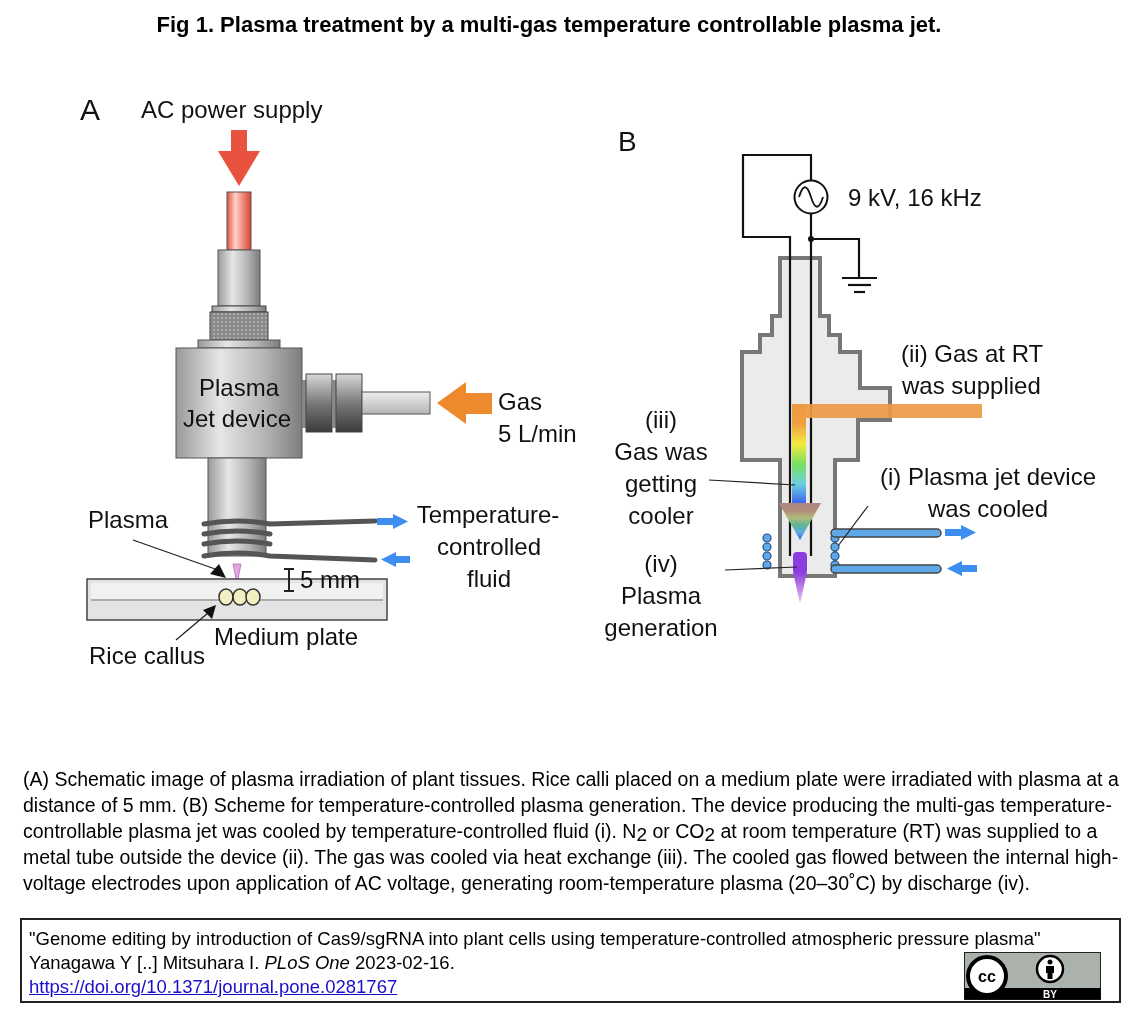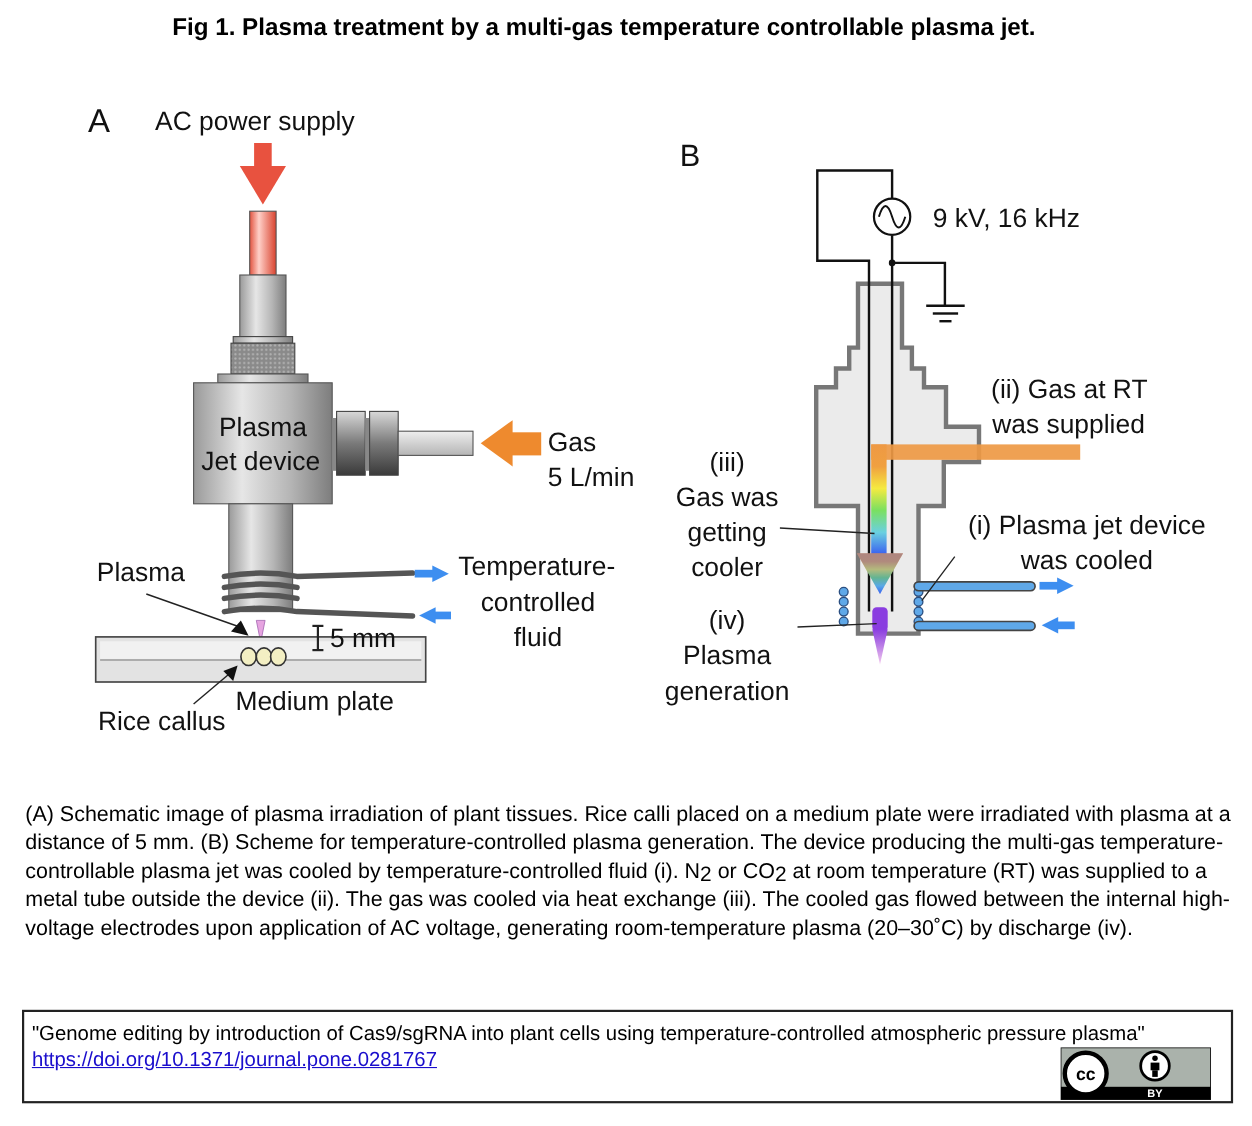--- a/index.html
+++ b/index.html
@@ -2,21 +2,21 @@
 <html><head>
 <meta charset="utf-8">
 <style>
   html, body { margin: 0; padding: 0; background: #ffffff; }
   body { width: 1138px; height: 1024px; position: relative; overflow: hidden;
          font-family: "Liberation Sans", sans-serif; color: #000; }
   .fig-title { position: absolute; left: 0; top: 12px; width: 1098px; text-align: center;
                font-weight: bold; font-size: 22px; }
   svg.fig { position: absolute; left: 0; top: 60px; }
   svg.fig text { font-family: "Liberation Sans", sans-serif; fill: #111; }
-  .caption { position: absolute; left: 23px; top: 727px; width: 1100px; font-size: 19.5px; line-height: 26px; }
+  .caption { position: absolute; left: 23px; top: 766px; width: 1100px; font-size: 19.5px; line-height: 26px; }
   .caption sub { font-size: 19px; vertical-align: -3px; line-height: 0; }
   .ref-box { position: absolute; left: 20px; top: 918px; width: 1101px; height: 85px;
              border: 2px solid #222; box-sizing: border-box; font-size: 18.5px; line-height: 24px;
              padding: 7px 0 0 7px; }
   .ref-box .line { white-space: nowrap; }
   .ref-box a { color: #1a0dcc; text-decoration: underline; }
   .cc-badge { position: absolute; right: 18px; top: 32px; width: 137px; height: 48px; }
 </style>
 </head>
 <body>
@@ -210,20 +210,21 @@
     <text x="661" y="604" font-size="24" text-anchor="middle">Plasma</text>
     <text x="661" y="636" font-size="24" text-anchor="middle">generation</text>
     <line x1="725" y1="570" x2="797" y2="567" stroke="#222" stroke-width="1.2"></line>
   </g>
 </svg>
 
 <div class="caption"><span>(A) Schematic image of plasma irradiation of plant tissues. Rice calli placed on a medium plate were irradiated with plasma at a distance of 5 mm. (B) Scheme for temperature-controlled plasma generation. The device producing the multi-gas temperature-controllable plasma jet was cooled by temperature-controlled fluid (i). N</span><sub>2</sub><span> or CO</span><sub>2</sub><span> at room temperature (RT) was supplied to a metal tube outside the device (ii). The gas was cooled via heat exchange (iii). The cooled gas flowed between the internal high- voltage electrodes upon application of AC voltage, generating room-temperature plasma (20–30˚C) by discharge (iv).</span></div>
 
 <div class="ref-box">
   <div class="line">"Genome editing by introduction of Cas9/sgRNA into plant cells using temperature-controlled atmospheric pressure plasma"</div>
+  <div class="line"><span>Yanagawa Y [..] Mitsuhara I. </span><i>PLoS One</i><span> 2023-02-16.</span></div>
   <div class="line"><a href="#">https://doi.org/10.1371/journal.pone.0281767</a></div>
   <svg class="cc-badge" viewBox="0 0 137 48">
     <rect x="0.5" y="0.5" width="136" height="47" fill="#aab2ab" stroke="#222"></rect>
     <rect x="0.5" y="36" width="136" height="11.5" fill="#000"></rect>
     <g>
       <circle cx="23" cy="24" r="19" fill="#fff" stroke="#000" stroke-width="4"></circle>
       <text x="23" y="30" font-size="16" font-weight="bold" text-anchor="middle">cc</text>
     </g>
     <g>
       <circle cx="86" cy="17" r="13" fill="#fff" stroke="#000" stroke-width="2.5"></circle>

